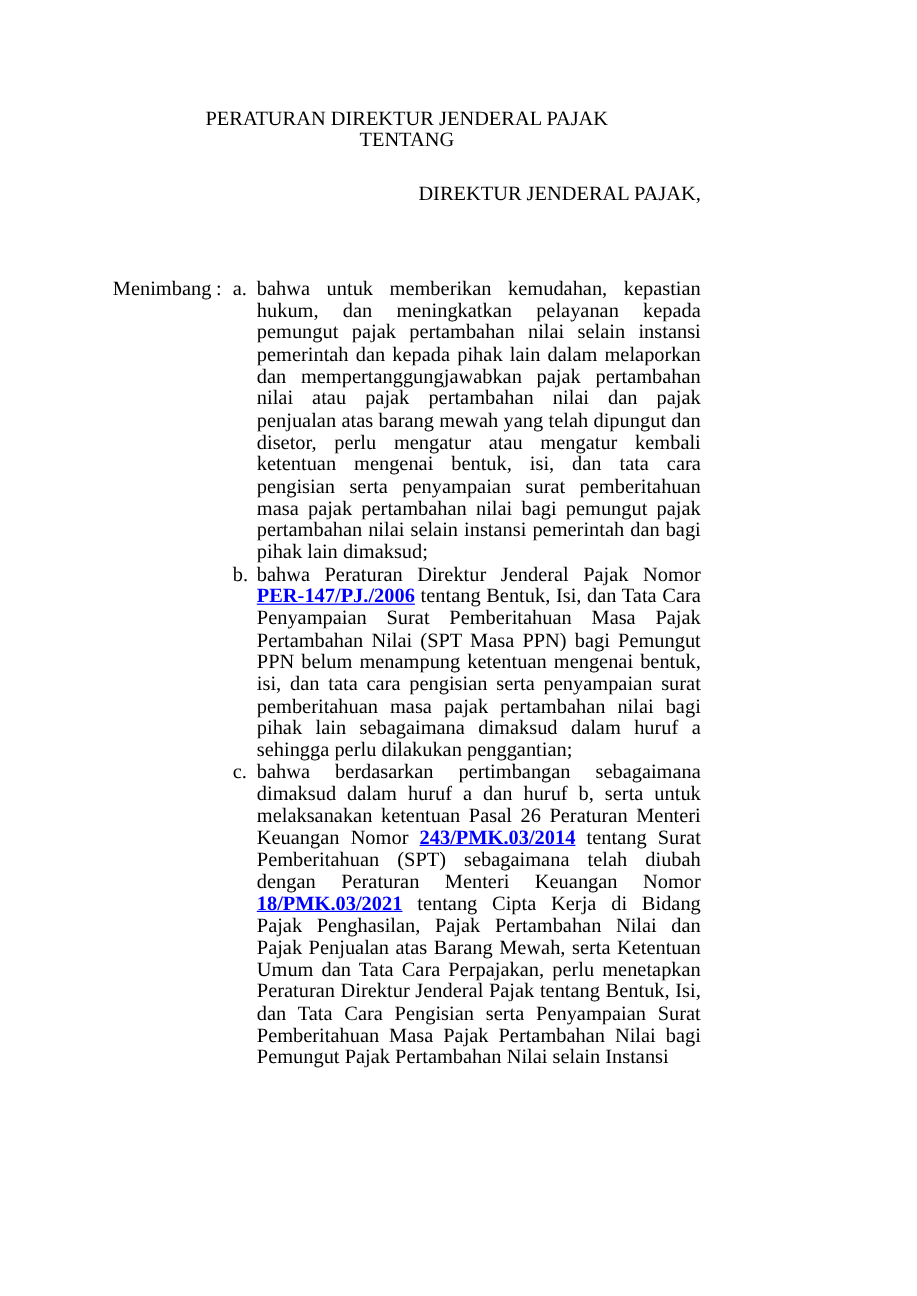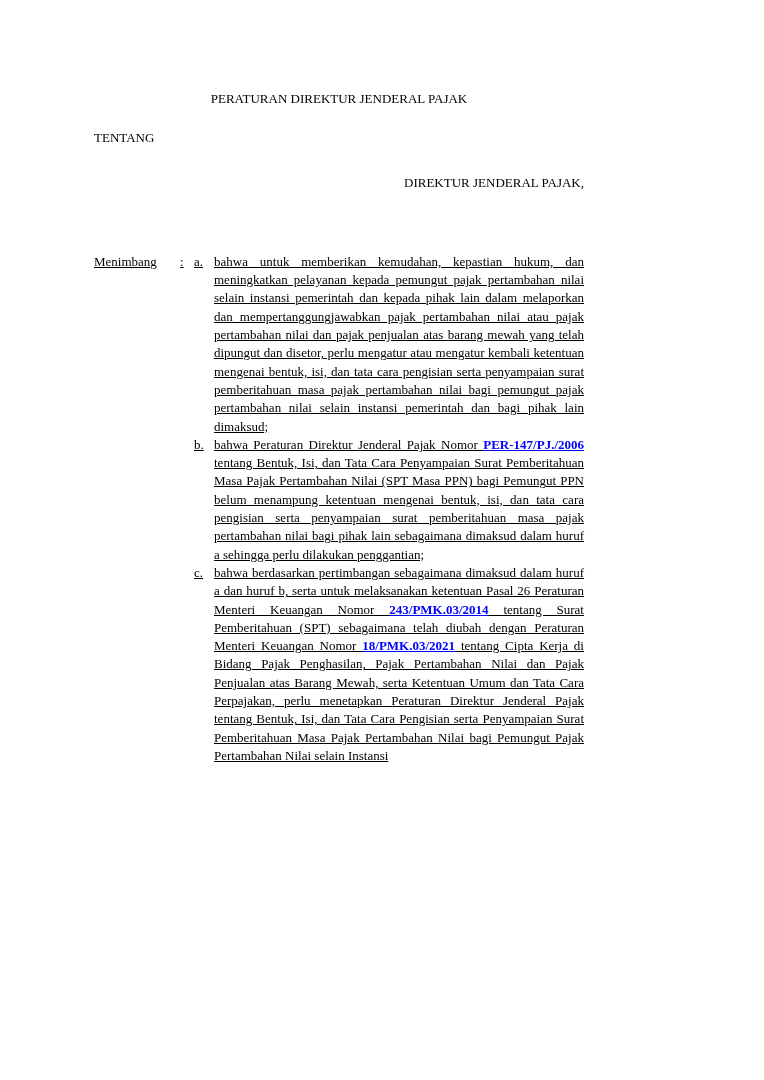--- a/index.html
+++ b/index.html
@@ -5,39 +5,38 @@
   * { margin: 0; padding: 0; box-sizing: border-box; }
   html, body { background: #ffffff; }
   .page {
     position: relative;
     width: 764px;
     height: 964px;
     margin: 0 auto;
     background: #ffffff;
     color: #000000;
     font-family: "Liberation Serif", "DejaVu Serif", serif;
-    font-size: 13px;
+    font-size: 17px;
     line-height: 18.3px;
     padding: 90px 180px 16px 94px;
     overflow: hidden;
   }
   .hdr-line { text-align: center; }
-  .about-label { margin-top: 21px; }
+  .about-label { text-align: center; }
   .subject {
     text-align: center;
     margin-top: 15px;
     line-height: 19.5px;
   }
   .issuer { text-align: right; margin-top: 26px; }
   .considering {
     margin-top: 61px;
     display: grid;
     grid-template-columns: 86px 14px 1fr;
     align-items: start;
-    text-decoration: underline;
   }
   .c-label { white-space: nowrap; }
   .c-colon { text-align: left; }
   .c-list { list-style: none; }
   .c-item { display: flex; }
   .c-item .marker { flex: 0 0 20px; width: 20px; }
   .c-item .c-text {
     flex: 1;
     text-align: justify;
     text-justify: inter-word;

